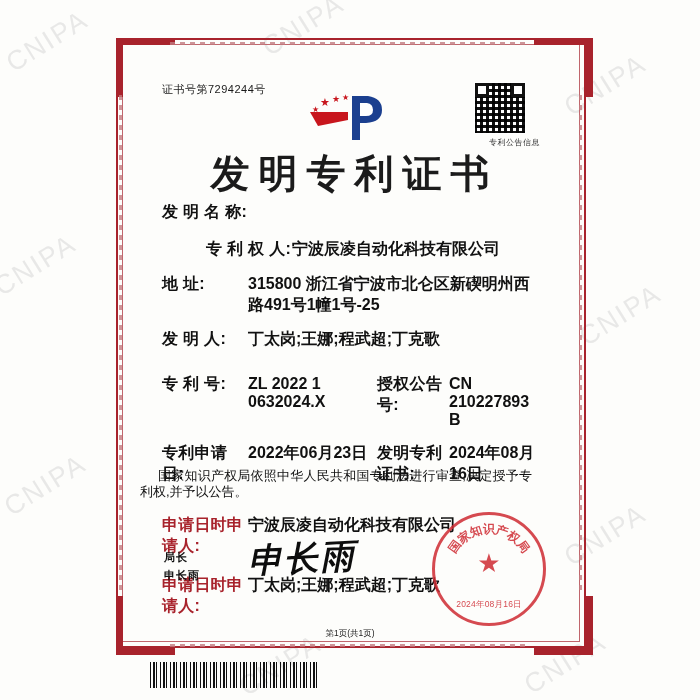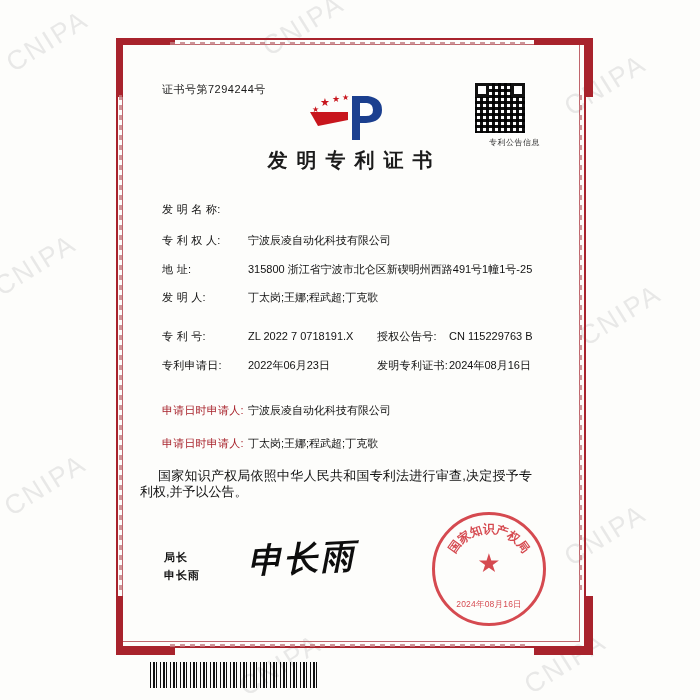--- a/index.html
+++ b/index.html
@@ -136,35 +136,36 @@
     left: 290px; top: 92px;
     width: 120px; height: 52px;
   }
   .emblem svg { display: block; }
 
   .title {
     position: absolute;
     left: 0; right: 0; top: 147px;
     text-align: center;
     font-family: "DejaVu Sans", sans-serif;
-    font-size: 20px;
+    font-size: 39px;
     font-weight: bold;
     letter-spacing: 9px;
     color: #1b1b1b;
     text-indent: 9px;
   }
 
   
   .fields {
     position: absolute;
     left: 162px;
     top: 202px;
     width: 380px;
-    font-size: 11px;
-    color: #111;
+    font-size: 16px;
+    color: #111;
+    font-weight: bold;
   }
   .frow {
     display: flex;
     align-items: baseline;
     margin-bottom: 13.5px;
   }
   .flabel {
     width: 86px;
     flex: 0 0 86px;
     letter-spacing: .3px;
@@ -329,43 +330,43 @@
   </div>
 
   <div class="title">发明专利证书</div>
 
   <div class="fields">
 
     <div class="frow">
       <div class="flabel">发 明 名 称:</div>
     </div>
 
-    <div class="frow" style="margin-top:16px;">
+    <div class="frow" style="margin-top:16px;margin-left:44px;">
       <div class="flabel">专 利 权 人:</div>
       <div class="fvalue">宁波辰凌自动化科技有限公司</div>
     </div>
 
     <div class="frow">
       <div class="flabel">地      址:</div>
       <div class="fvalue">315800 浙江省宁波市北仑区新碶明州西路491号1幢1号-25</div>
     </div>
 
     <div class="frow">
       <div class="flabel">发 明 人:</div>
       <div class="fvalue">丁太岗;王娜;程武超;丁克歌</div>
     </div>
 
     <div class="frow two" style="margin-top:24px;">
       <div class="fcol left">
         <div class="flabel">专 利 号:</div>
-        <div class="fvalue">ZL 2022 7 0718191.X</div>
+        <div class="fvalue">ZL 2022 1 0632024.X</div>
       </div>
       <div class="fcol right">
         <div class="flabel">授权公告号:</div>
-        <div class="fvalue">CN 115229763 B</div>
+        <div class="fvalue">CN 210227893 B</div>
       </div>
     </div>
 
     <div class="frow two">
       <div class="fcol left">
         <div class="flabel">专利申请日:</div>
         <div class="fvalue">2022年06月23日</div>
       </div>
       <div class="fcol right">
         <div class="flabel">发明专利证书:</div>
@@ -399,15 +400,16 @@
         <path id="ringpath" d="M 16,56 A 38,38 0 0 1 92,56"></path>
       </defs>
       <text>
         <textPath href="#ringpath" startOffset="50%" text-anchor="middle">国家知识产权局</textPath>
       </text>
     </svg>
     <div class="seal-star">★</div>
     <div class="seal-date">2024年08月16日</div>
   </div>
 
+  <div class="page-no">第1页(共1页)</div>
   <div class="barcode"></div>
 
 </div>
 
 </body></html>

